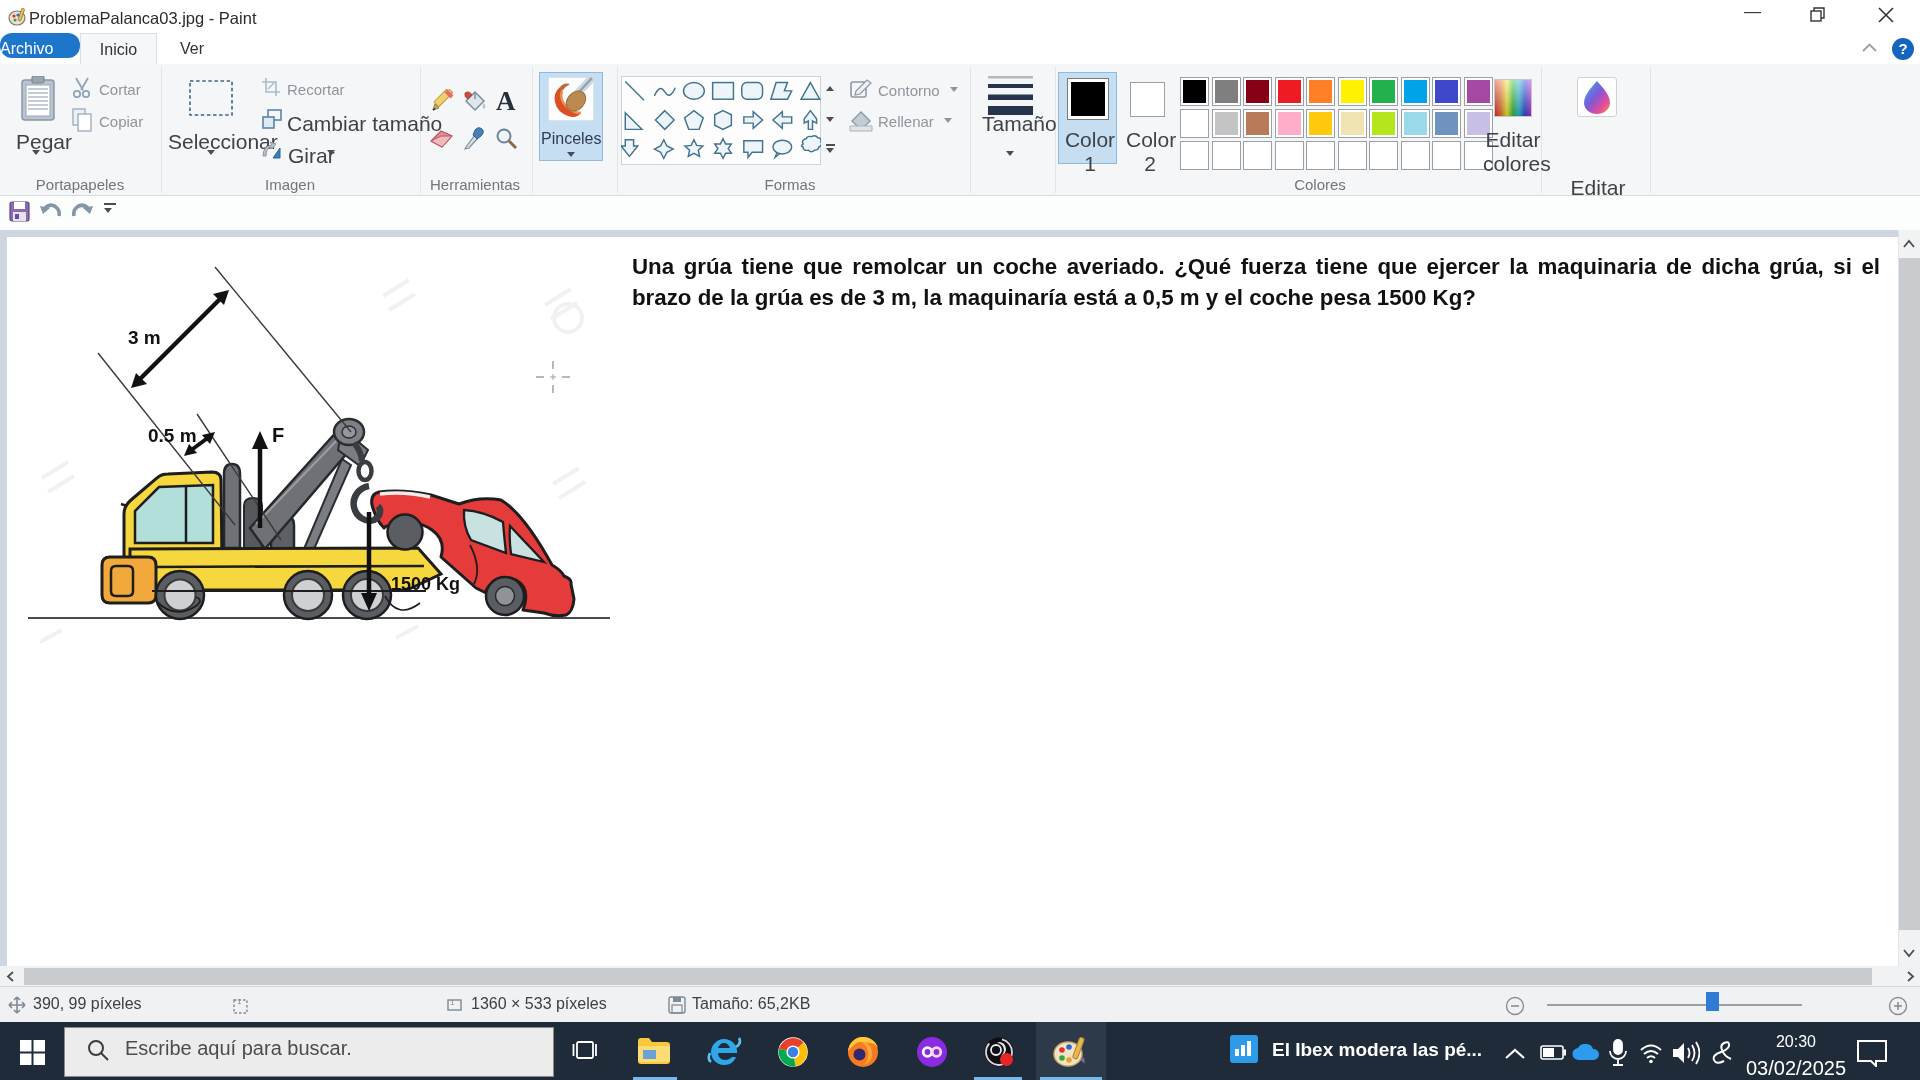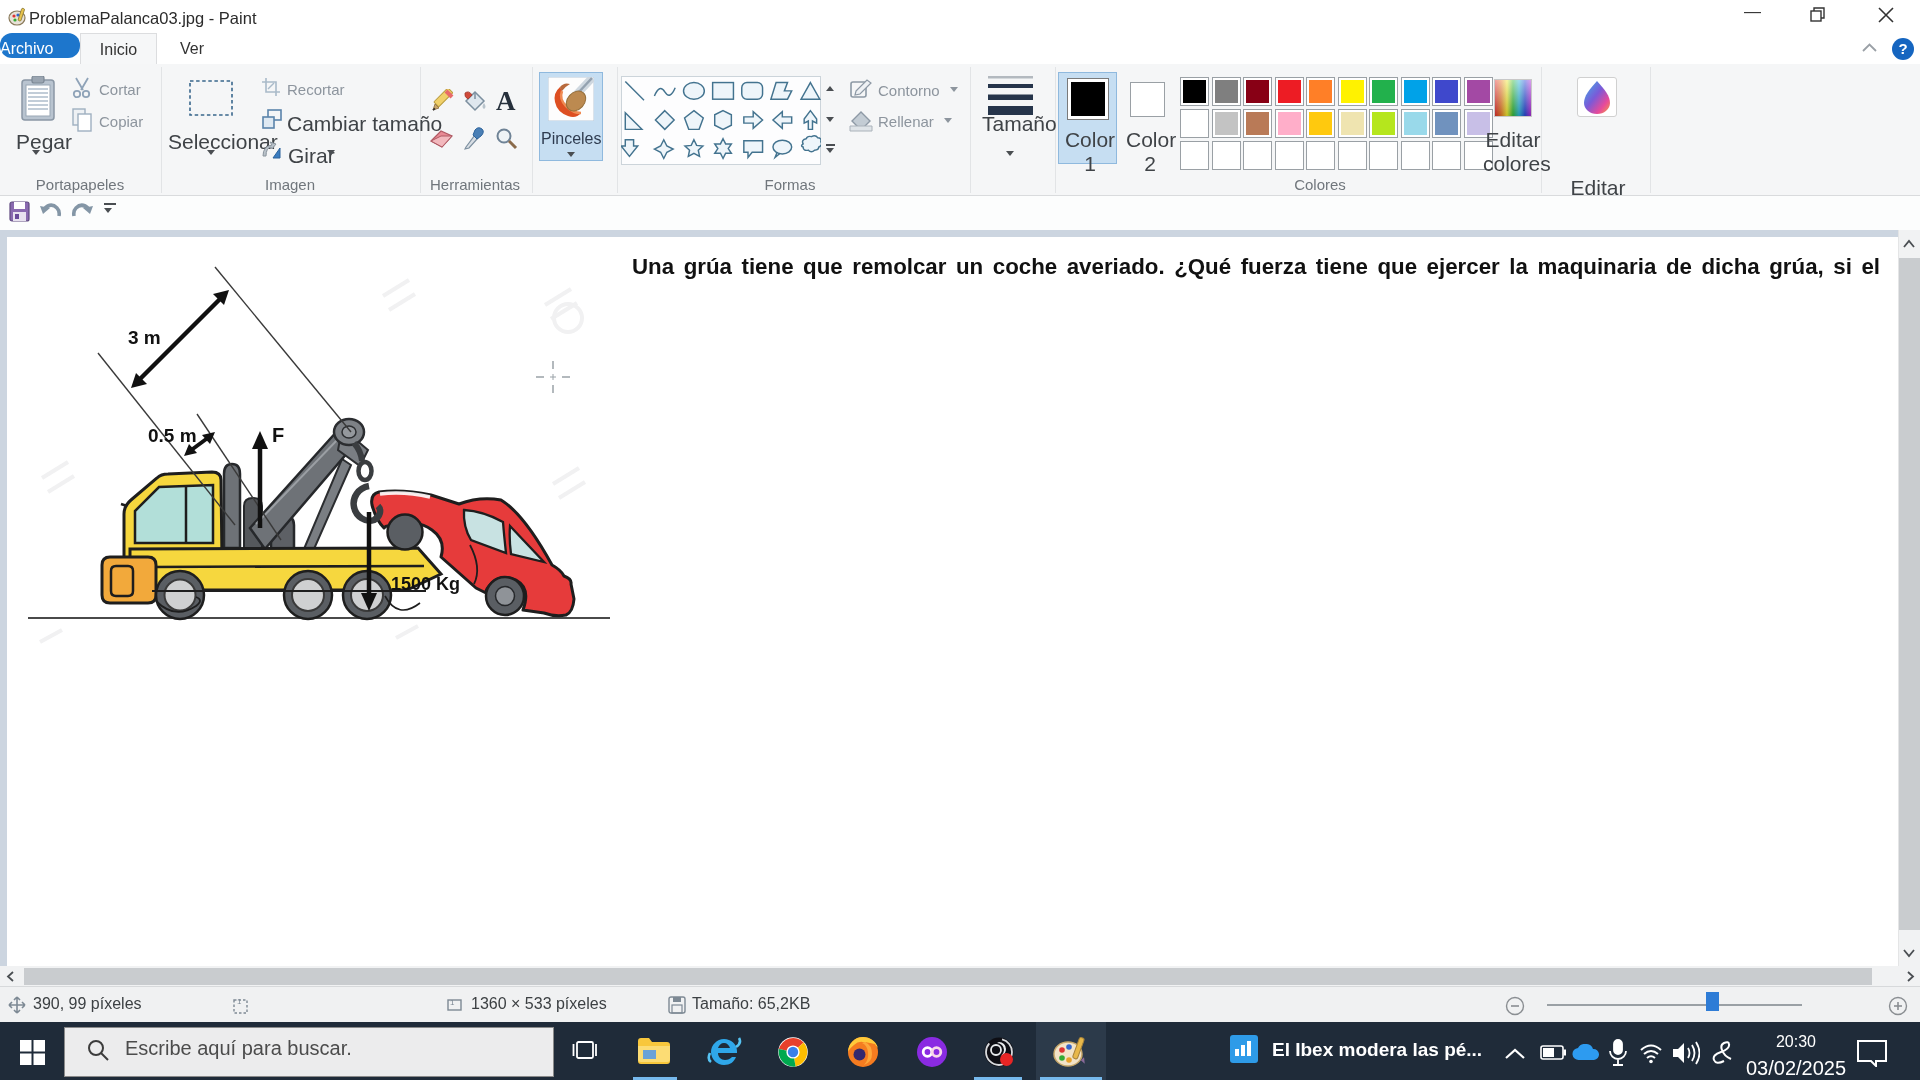--- a/index.html
+++ b/index.html
@@ -340,20 +340,21 @@
     <div class="abs" style="left:104px;top:7px;width:12px;height:2px;background:#4a4e52;"></div>
     <div class="abs caret" style="left:104px;top:12px;"></div>
   </div>
 
   <div class="abs" id="workband"></div>
   <div class="abs" id="workleft"></div>
   <div class="abs" id="canvas"></div>
 
   <div class="abs" id="ptext">
     <div class="l1">Una grúa tiene que remolcar un coche averiado. ¿Qué fuerza tiene que ejercer la maquinaria de dicha grúa, si el</div>
+    <div>brazo de la grúa es de 3 m, la maquinaría está a 0,5 m y el coche pesa 1500 Kg?</div>
   </div>
 
   <svg class="abs" id="drawing" style="left:0;top:237px" width="660" height="420" viewBox="0 237 660 420">
 
     <g fill="none" stroke="#f1f1f2" stroke-width="4">
       <path d="M42,478 l26,-16 M48,492 l26,-16"></path>
       <path d="M383,296 l26,-16 M389,310 l26,-16"></path>
       <path d="M545,305 l26,-16 M551,319 l26,-16"></path>
       <path d="M553,484 l26,-16 M559,498 l26,-16"></path>
       <path d="M40,642 l22,-12"></path>

